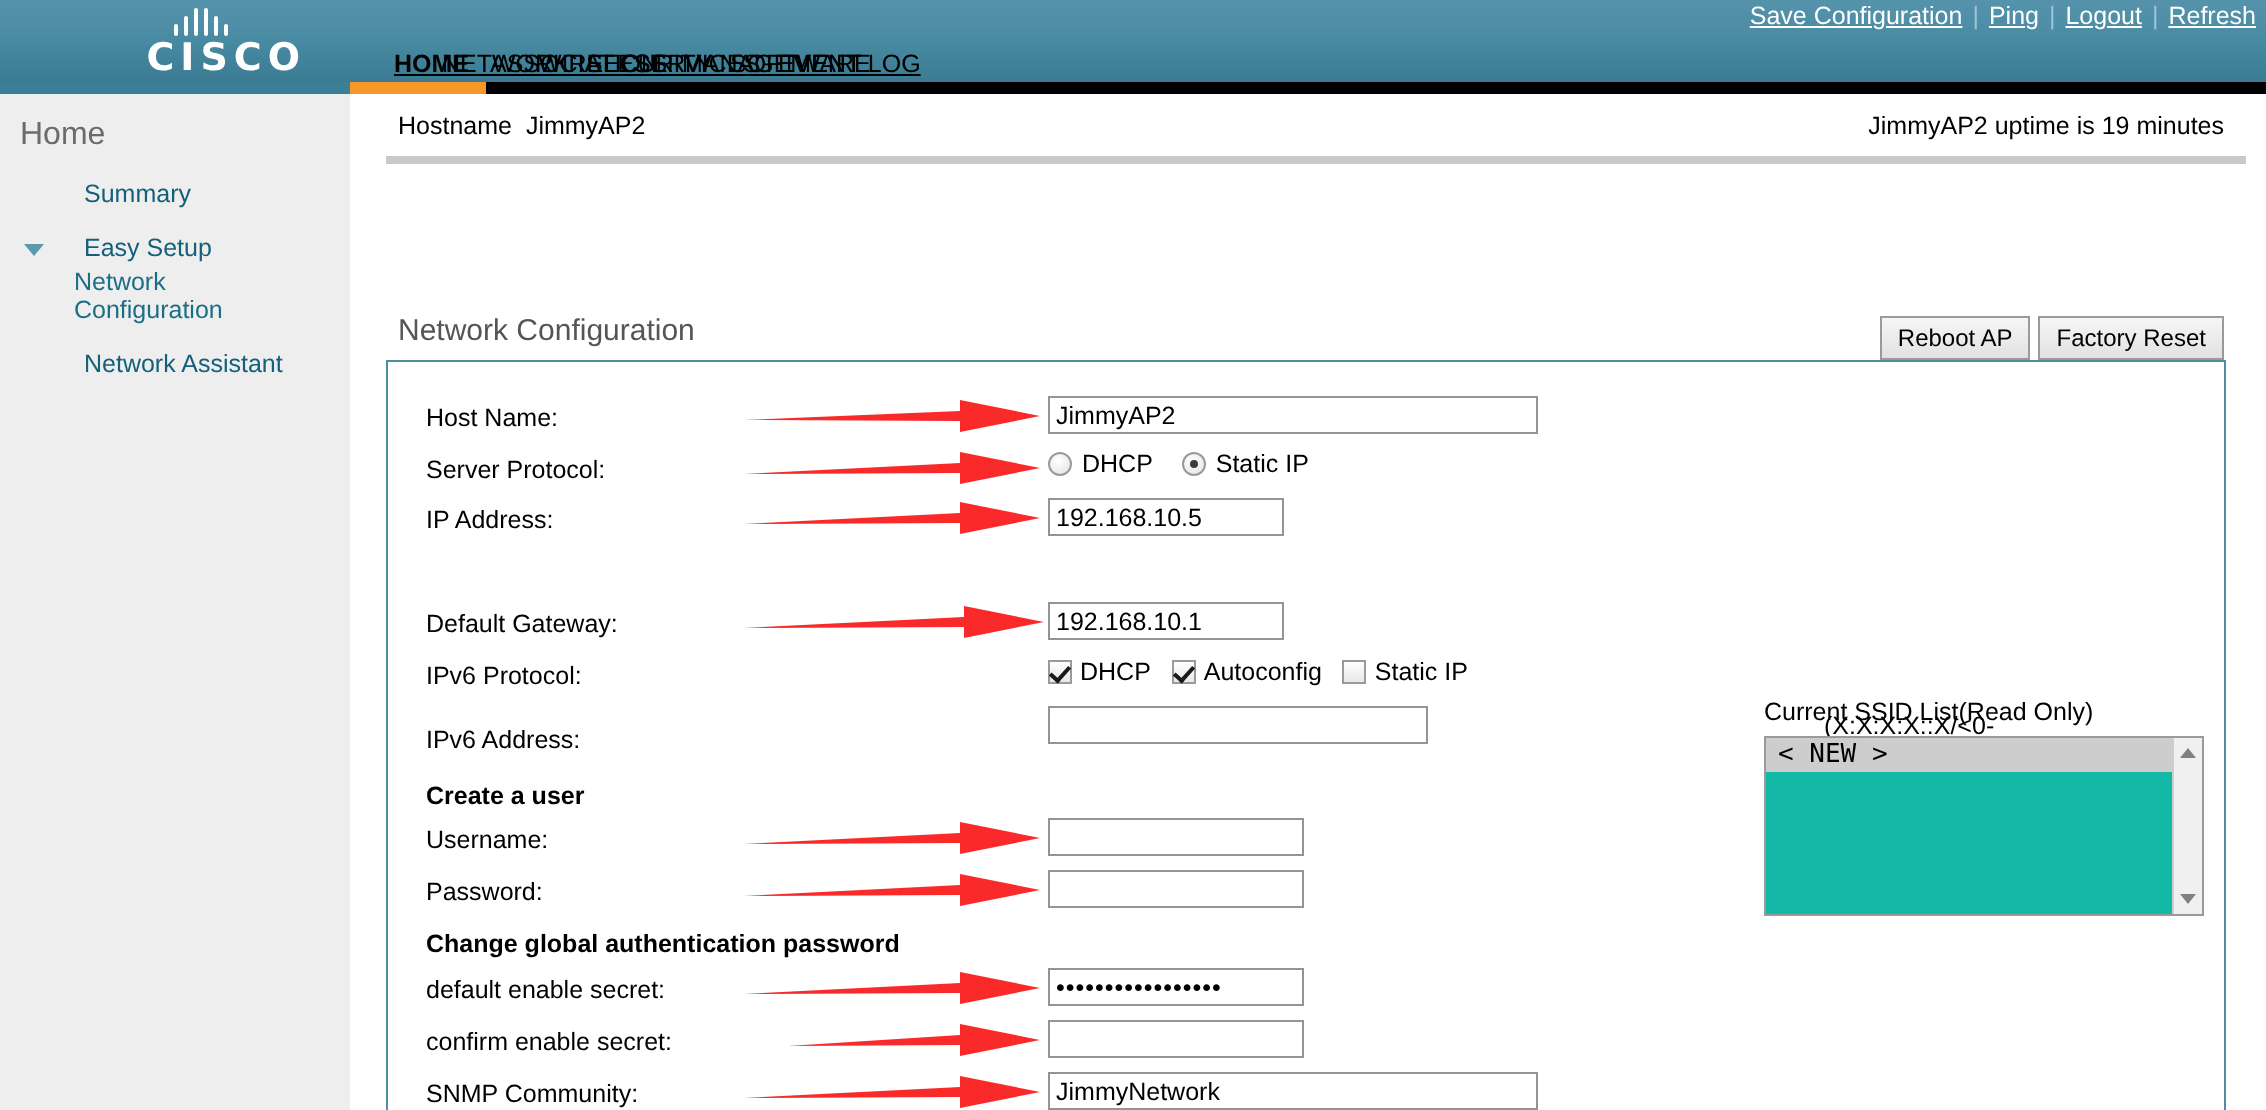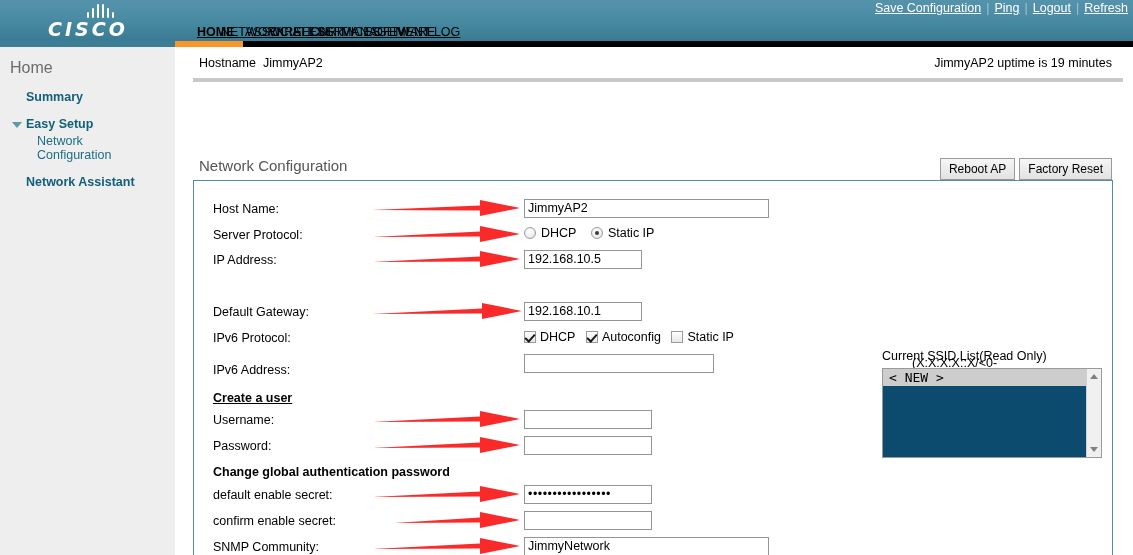--- a/index.html
+++ b/index.html
@@ -14,21 +14,21 @@
   
   #header {
     position: relative;
     height: 47px;
     background: linear-gradient(to bottom, #5593ab 0%, #4a8ba4 40%, #36778f 100%);
     overflow: hidden;
   }
   #cisco-logo {
     position: absolute;
     left: 48px; top: 4px;
-    width: 105px; text-align: left; font-style: italic;
+    width: 105px; text-align: right;
   }
   .logo-bars {
     height: 14px;
     display: flex;
     align-items: flex-end;
     justify-content: center;
     gap: 3px;
   }
   .logo-bars i {
     display: block;
@@ -112,22 +112,22 @@
     background: #eeeeee;
   }
   #sb-home {
     color: #6b6b6b;
     font-size: 16px;
     padding: 12px 0 0 10px;
   }
   .sb-link {
     color: #13607a;
     font-size: 12.5px;
-    font-weight: bold;
-    padding-left: 26px;
+    font-weight: normal;
+    padding-left: 42px;
     margin-top: 13px;
     display: block;
     text-decoration: none;
     position: relative;
   }
   .sb-caret {
     position: absolute;
     left: 12px; top: 5px;
     width: 0; height: 0;
     border-left: 5px solid transparent;
@@ -289,21 +289,21 @@
     width: 220px;
   }
   #ssid-title {
     font-size: 12.5px;
     color: #000000;
     margin-bottom: 5px;
   }
   #ssid-box {
     width: 220px; height: 90px;
     border: 1px solid #9a9a9a;
-    background: #0c4a6e;
+    background: #14b8a6;
     position: relative;
     overflow: hidden;
   }
   #ssid-item {
     background: #cdcdcd;
     font-size: 13px;
     padding: 1px 6px;
     color: #000000;
     margin-right: 15px;
     font-family: "DejaVu Sans Mono", monospace;
@@ -499,21 +499,21 @@
 
       <div class="row" style="top:172px; height:36px;">
         <span class="lbl" style="top:9px;">IPv6 Address:</span>
         <span class="fieldwrap" style="top:0px;">
           <input class="txt" style="width: 190px;" type="text" value="">
         </span>
         <span class="hint" style="top:2px;">(X:X:X:X::X/&lt;0-128&gt;)</span>
       </div>
 
       <div class="row" style="top:206px;">
-        <span class="lbl bold" style="top:3px;text-decoration:underline;">Create a user</span>
+        <span class="lbl bold" style="top:3px;">Create a user</span>
       </div>
 
       <div class="row" style="top:254px;">
         <span class="lbl" style="top:3px;">Password:</span>
         <span class="arrow" style="left:178px; top:1px;">
           <svg width="148" height="18" viewBox="0 0 148 18">
               <path d="M0 12 L108 6.5 L108 1 L148 9 L108 17 L108 11.5 Z" fill="#fa2a2a"></path>
             </svg>
         </span>
         <span class="fieldwrap" style="top:0px;">

